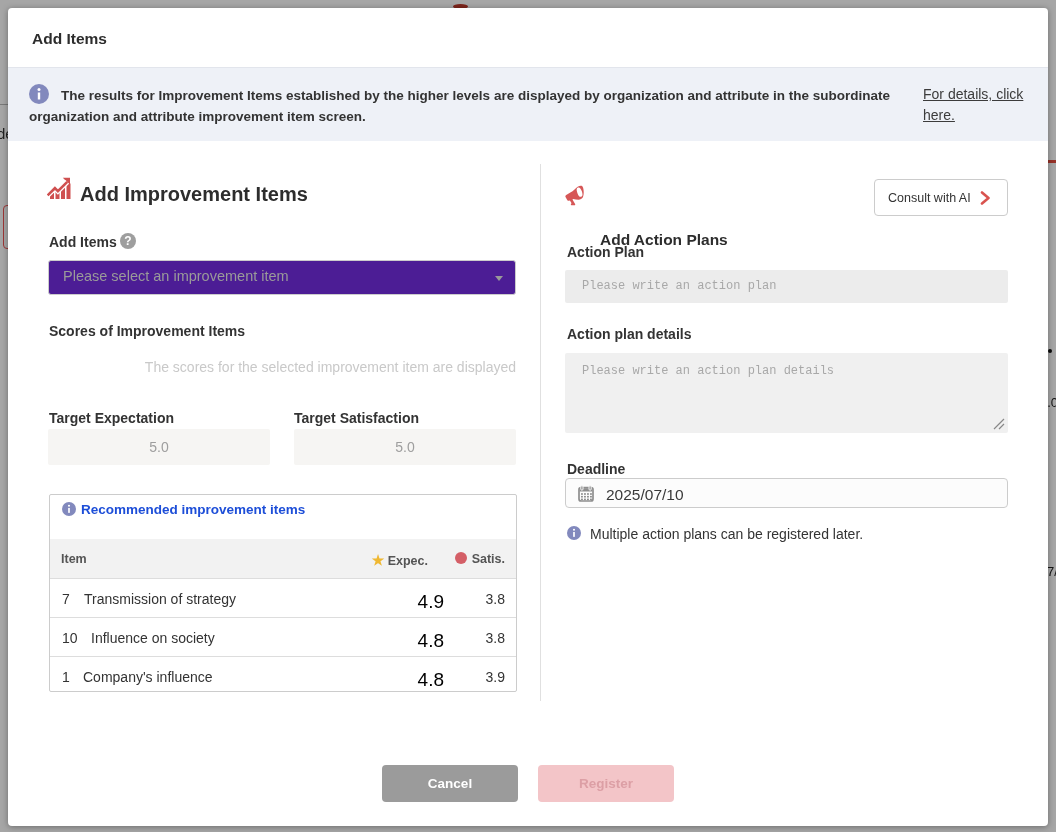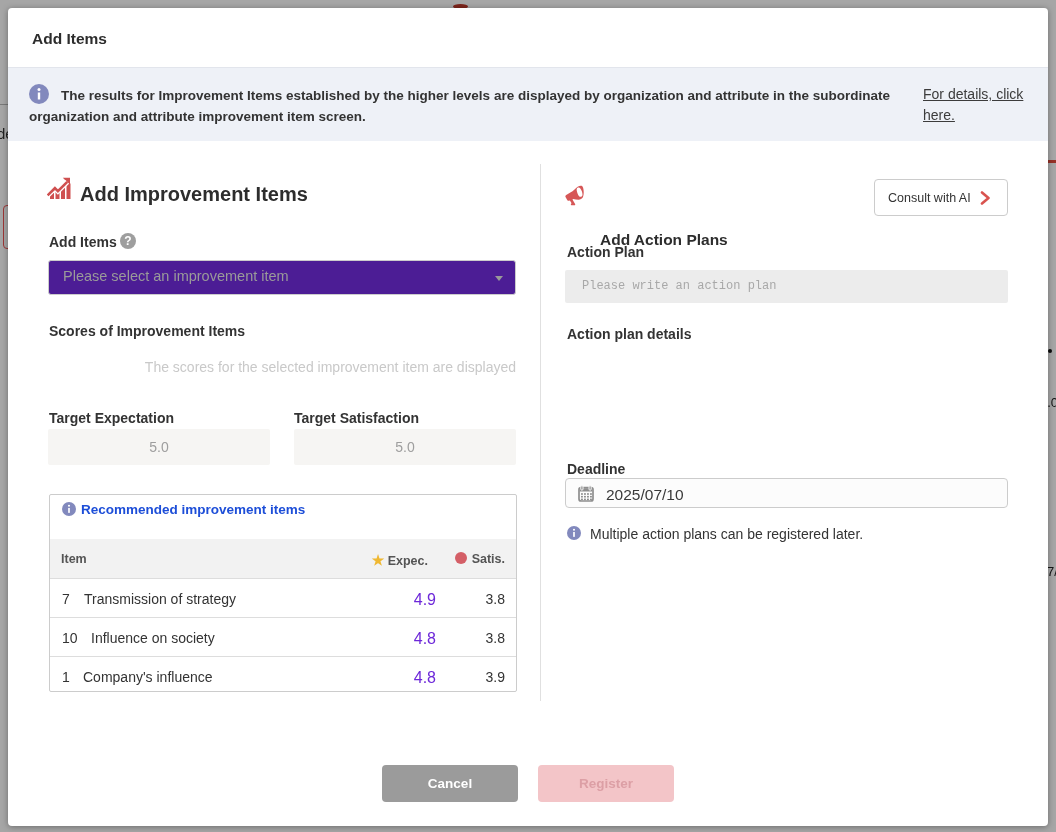--- a/index.html
+++ b/index.html
@@ -43,21 +43,21 @@
 #sb1 { left:40px; } #sb2 { left:286px; }
 
 
 #rec { left:41px; top:486px; width:468px; height:198px; border:1px solid #ccc; border-radius:2px; background:#fff; }
 #rec .rtitle-i { position:absolute; left:12px; top:7px; }
 #rec .rtitle-t { position:absolute; left:31px; top:6.5px; font-size:13.5px; font-weight:bold; color:#1d4ed8; }
 #rec .rhead { position:absolute; left:0; top:44px; width:466px; height:39px; background:#f2f2f2; }
 #rec .row { position:absolute; left:0; width:466px; height:39px; border-top:1px solid #ddd; }
 #rec .c-item { position:absolute; left:12px; top:12px; font-size:14px; color:#333; }
 #rec .c-txt { position:absolute; top:12px; font-size:14px; color:#333; }
-#rec .c-exp { position:absolute; right:80px; top:12px; font-size:16px; color:#6d28d9; }
+#rec .c-exp { position:absolute; right:72px; top:12px; font-size:19px; color:#000000; }
 #rec .c-sat { position:absolute; right:11px; top:12px; font-size:14px; color:#333; }
 #rec .h-item { position:absolute; left:11px; top:13px; font-size:12.5px; font-weight:bold; color:#555; }
 #rec .h-exp { position:absolute; right:88px; top:13px; font-size:12.5px; font-weight:bold; color:#555; }
 #rec .h-sat { position:absolute; right:11px; top:13px; font-size:12.5px; font-weight:bold; color:#555; }
 .star { color:#efb832; font-size:14px; }
 .reddot { display:inline-block; width:12px; height:12px; border-radius:50%; background:#d45f67; vertical-align:-1px; margin-right:5px; }
 
 
 #rh-row { left:557px; top:171px; width:443px; height:37px; }
 #rh-icon { position:absolute; left:-2px; top:5px; }
@@ -179,20 +179,26 @@
         <svg style="position:absolute;right:16px;top:11px" width="11" height="14" viewBox="0 0 11 14">
           <path d="M2 1.5 L8.5 7 L2 12.5" stroke="#d9534f" stroke-width="2.6" fill="none" stroke-linecap="round" stroke-linejoin="round"></path>
         </svg>
       </div>
   </div>
   <div id="lbl-aplan" class="abs">Action Plan</div>
   <div id="inp-aplan" class="abs">
       <span class="ph">Please write an action plan</span>
     </div>
   <div id="lbl-apd" class="abs">Action plan details</div>
+  <div id="ta" class="abs">
+      <span class="ph">Please write an action plan details</span>
+    <svg style="position:absolute;right:3px;bottom:3px" width="12" height="12" viewBox="0 0 12 12">
+        <path d="M11 1 L1 11 M11 6 L6 11" stroke="#888" stroke-width="1.2" fill="none"></path>
+      </svg>
+  </div>
   <div id="lbl-deadline" class="abs">Deadline</div>
   <div id="inp-date" class="abs">
     <svg style="position:absolute;left:12px;top:5.5px" width="16" height="17" viewBox="0 0 16 17">
         <rect x="1" y="2.6" width="14" height="13.4" rx="2" fill="none" stroke="#8e8e8e" stroke-width="1.7"></rect>
         <rect x="1.8" y="3.2" width="12.4" height="3.3" fill="#8e8e8e"></rect>
         <rect x="2.8" y="0.8" width="2.2" height="4.4" rx="1.1" fill="#8e8e8e" stroke="#fff" stroke-width="0.9"></rect>
         <rect x="11" y="0.8" width="2.2" height="4.4" rx="1.1" fill="#8e8e8e" stroke="#fff" stroke-width="0.9"></rect>
         <g fill="#8e8e8e">
           <rect x="3" y="8.2" width="1.9" height="1.6"></rect>
           <rect x="6" y="8.2" width="1.9" height="1.6"></rect>

